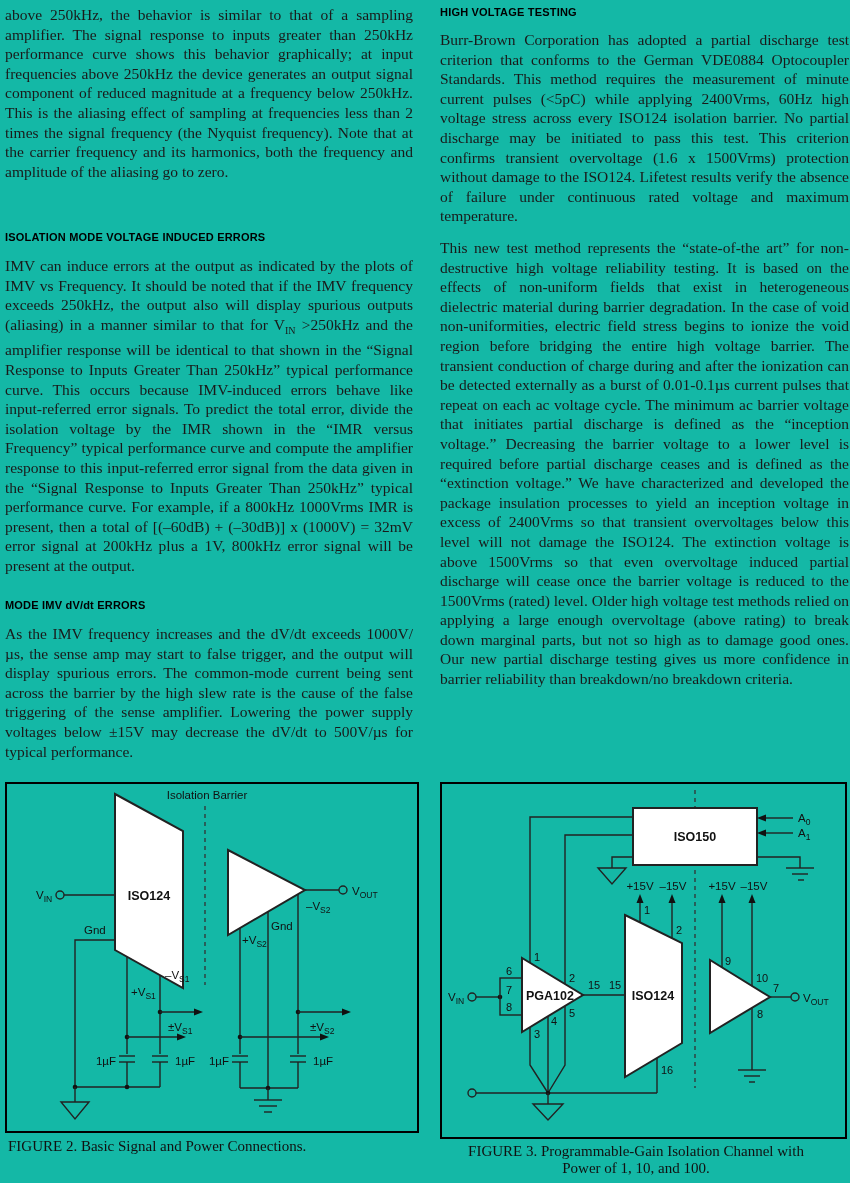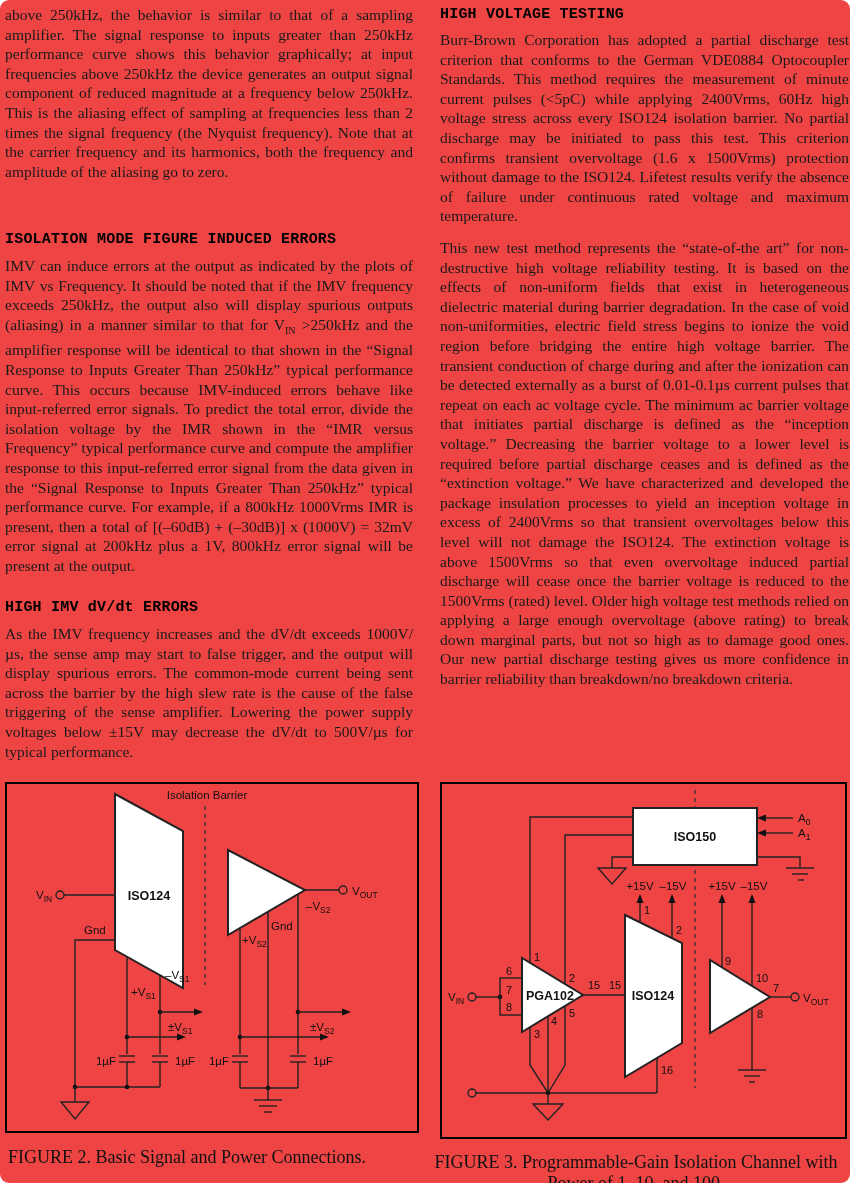--- a/index.html
+++ b/index.html
@@ -1,45 +1,45 @@
 <!DOCTYPE html>
 <html><head>
 <meta charset="utf-8">
 <style>
   html,body{margin:0;padding:0;background:#fff;}
-  #page{position:relative;width:850px;height:1183px;background:#ef4444;overflow:hidden;
-        font-family:"Liberation Serif",serif;color:#1a1a1a;border-radius:9px;}
+  #page{position:relative;width:850px;height:1183px;background:#14b8a6;overflow:hidden;
+        font-family:"Liberation Serif",serif;color:#1a1a1a;}
   .abs{position:absolute;}
   .body-par{font-size:15.5px;line-height:19.6px;text-align:justify;}
-  .heading{font-family:Liberation Mono, monospace;font-weight:bold;font-size:15px;
+  .heading{font-family:Liberation Sans, sans-serif;font-weight:bold;font-size:11px;
            letter-spacing:.2px;color:#000;}
-  .caption{font-size:18px;color:#111;margin-top:9px;}
+  .caption{font-size:15px;color:#111;}
   .caption-center{text-align:center;}
   svg text{font-family:"Liberation Sans",sans-serif;fill:#111;}
   .flab{font-size:11.5px;}
   .fbold{font-size:12.5px;font-weight:bold;}
   .fpin{font-size:11px;}
   .wire{stroke:#222;stroke-width:1.4;fill:none;}
   .sym{stroke:#222;stroke-width:2;fill:#fff;}
   .thin{stroke:#222;stroke-width:1.4;fill:none;}
   .dash{stroke:#333;stroke-width:1.3;fill:none;stroke-dasharray:4 4;}
   .dot{fill:#111;stroke:none;}
   .head{fill:#111;stroke:none;}
   .border{stroke:#000;stroke-width:2;fill:none;}
   sub{font-size:10px;}
 </style>
 </head>
 <body>
 
 <div id="page">
 
   <div class="abs body-par" style="left:5px;top:5px;width:408px">above 250kHz, the behavior is similar to that of a sampling amplifier. The signal response to inputs greater than 250kHz performance curve shows this behavior graphically; at input frequencies above 250kHz the device generates an output signal component of reduced magnitude at a frequency below 250kHz. This is the aliasing effect of sampling at frequencies less than 2 times the signal frequency (the Nyquist frequency). Note that at the carrier frequency and its harmonics, both the frequency and amplitude of the aliasing go to zero.</div>
-  <div class="abs heading" style="left:5px;top:231px;width:408px">ISOLATION MODE FIGURE INDUCED ERRORS</div>
+  <div class="abs heading" style="left:5px;top:231px;width:408px">ISOLATION MODE VOLTAGE INDUCED ERRORS</div>
   <div class="abs body-par" style="left:5px;top:256px;width:408px">IMV can induce errors at the output as indicated by the plots of IMV vs Frequency. It should be noted that if the IMV frequency exceeds 250kHz, the output also will display spurious outputs (aliasing) in a manner similar to that for V<sub>IN</sub> &gt;250kHz and the amplifier response will be identical to that shown in the “Signal Response to Inputs Greater Than 250kHz” typical performance curve. This occurs because IMV-induced errors behave like input-referred error signals. To predict the total error, divide the isolation voltage by the IMR shown in the “IMR versus Frequency” typical performance curve and compute the amplifier response to this input-referred error signal from the data given in the “Signal Response to Inputs Greater Than 250kHz” typical performance curve. For example, if a 800kHz 1000Vrms IMR is present, then a total of [(–60dB) + (–30dB)] x (1000V) = 32mV error signal at 200kHz plus a 1V, 800kHz error signal will be present at the output.</div>
-  <div class="abs heading" style="left:5px;top:599px;width:408px">HIGH IMV dV/dt ERRORS</div>
+  <div class="abs heading" style="left:5px;top:599px;width:408px">MODE IMV dV/dt ERRORS</div>
   <div class="abs body-par" style="left:5px;top:624px;width:408px">As the IMV frequency increases and the dV/dt exceeds 1000V/µs, the sense amp may start to false trigger, and the output will display spurious errors. The common-mode current being sent across the barrier by the high slew rate is the cause of the false triggering of the sense amplifier. Lowering the power supply voltages below ±15V may decrease the dV/dt to 500V/µs for typical performance.</div>
 
   <div class="abs heading" style="left:440px;top:6px;width:409px">HIGH VOLTAGE TESTING</div>
   <div class="abs body-par" style="left:440px;top:30px;width:409px">Burr-Brown Corporation has adopted a partial discharge test criterion that conforms to the German VDE0884 Optocoupler Standards. This method requires the measurement of minute current pulses (&lt;5pC) while applying 2400Vrms, 60Hz high voltage stress across every ISO124 isolation barrier. No partial discharge may be initiated to pass this test. This criterion confirms transient overvoltage (1.6 x 1500Vrms) protection without damage to the ISO124. Lifetest results verify the absence of failure under continuous rated voltage and maximum temperature.</div>
   <div class="abs body-par" style="left:440px;top:238px;width:409px">This new test method represents the “state-of-the art” for non-destructive high voltage reliability testing. It is based on the effects of non-uniform fields that exist in heterogeneous dielectric material during barrier degradation. In the case of void non-uniformities, electric field stress begins to ionize the void region before bridging the entire high voltage barrier. The transient conduction of charge during and after the ionization can be detected externally as a burst of 0.01-0.1µs current pulses that repeat on each ac voltage cycle. The minimum ac barrier voltage that initiates partial discharge is defined as the “inception voltage.” Decreasing the barrier voltage to a lower level is required before partial discharge ceases and is defined as the “extinction voltage.” We have characterized and developed the package insulation processes to yield an inception voltage in excess of 2400Vrms so that transient overvoltages below this level will not damage the ISO124. The extinction voltage is above 1500Vrms so that even overvoltage induced partial discharge will cease once the barrier voltage is reduced to the 1500Vrms (rated) level. Older high voltage test methods relied on applying a large enough overvoltage (above rating) to break down marginal parts, but not so high as to damage good ones. Our new partial discharge testing gives us more confidence in barrier reliability than breakdown/no breakdown criteria.</div>
 
   <svg class="abs" style="left:5px;top:782px" width="415" height="352" viewBox="0 0 415 352">
     <rect class="border" x="1" y="1" width="412" height="349"></rect>
 
     <text class="flab" x="202" y="17" text-anchor="middle">Isolation Barrier</text>

